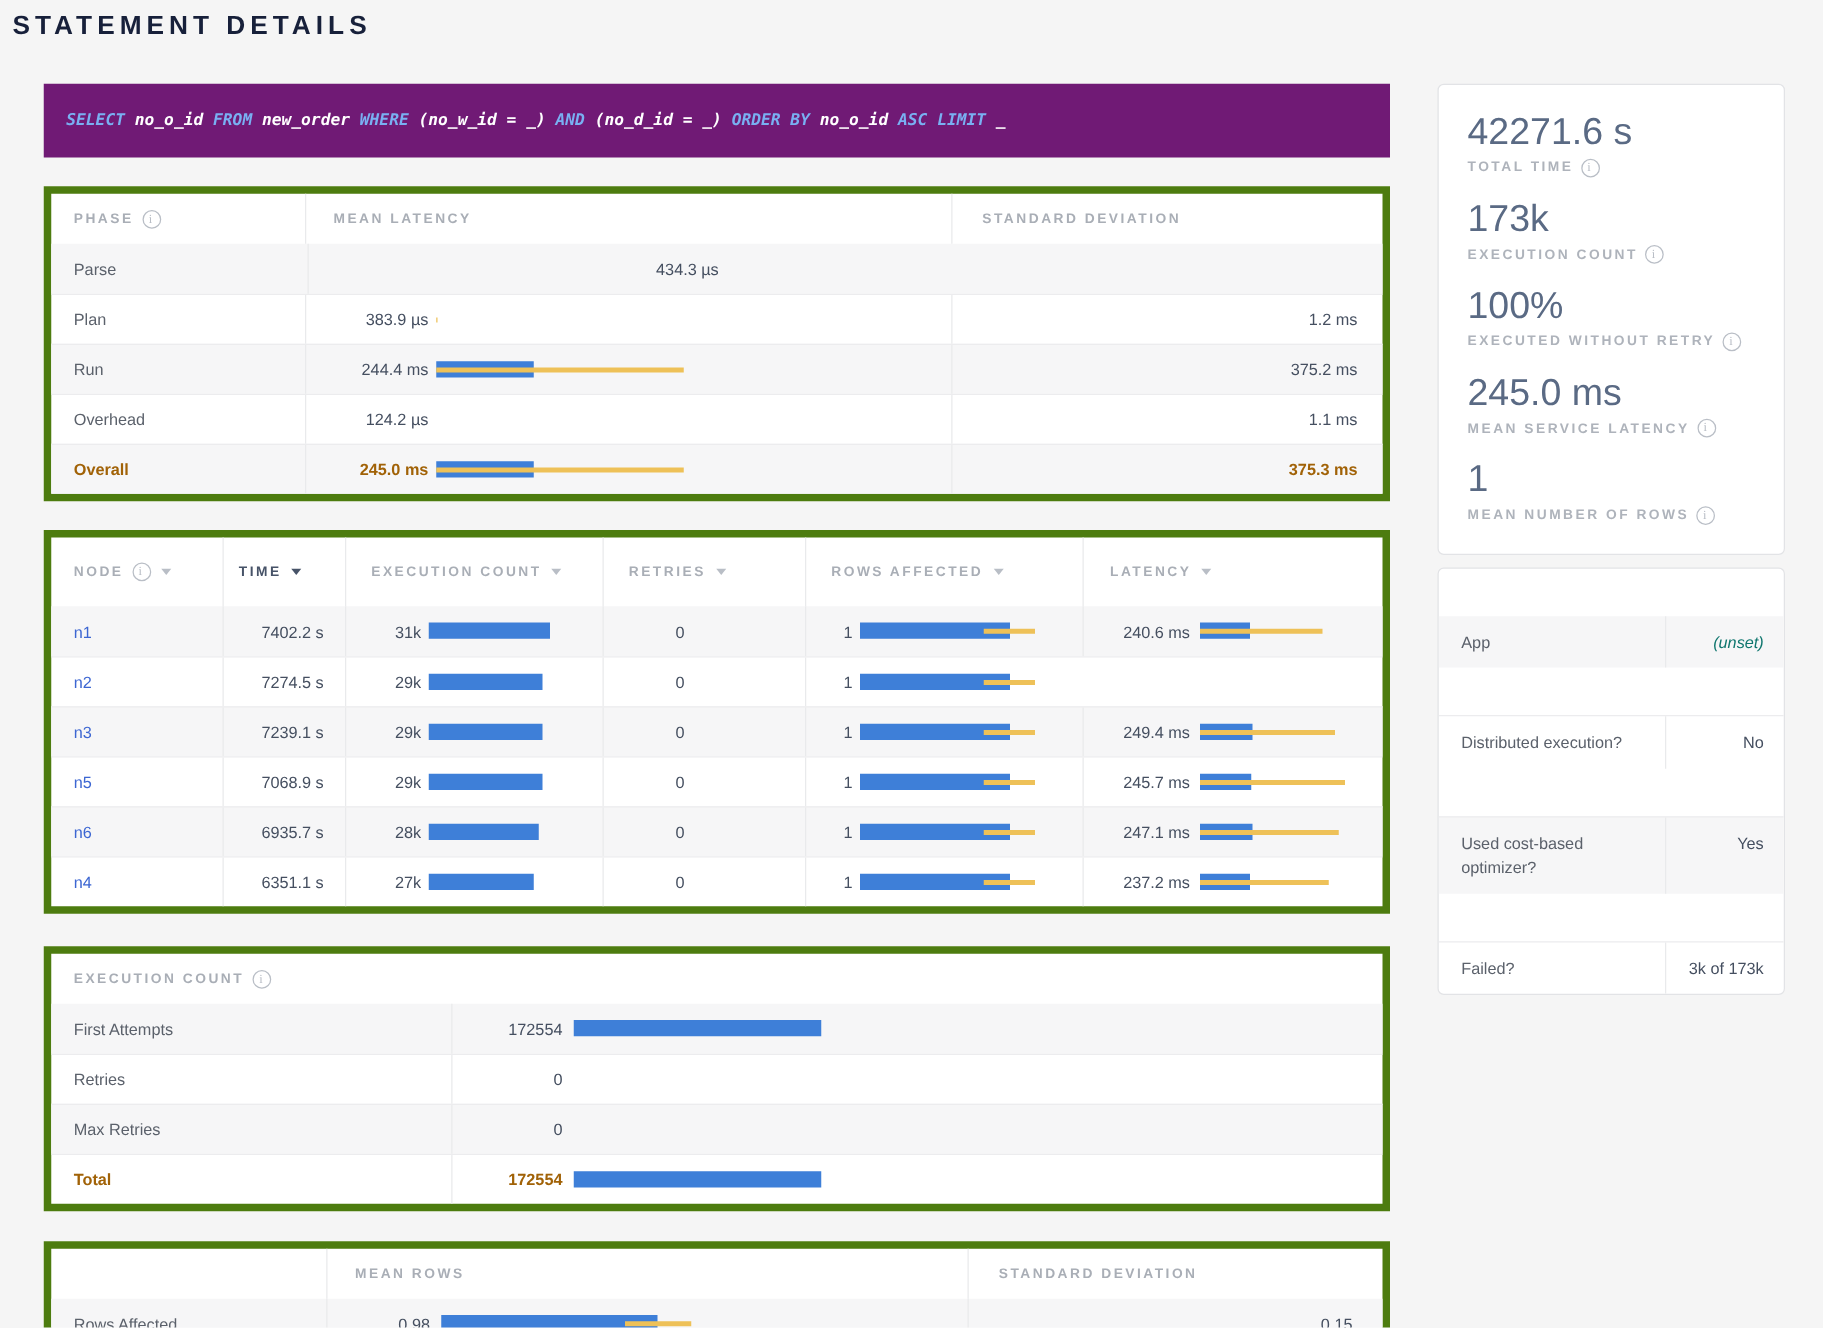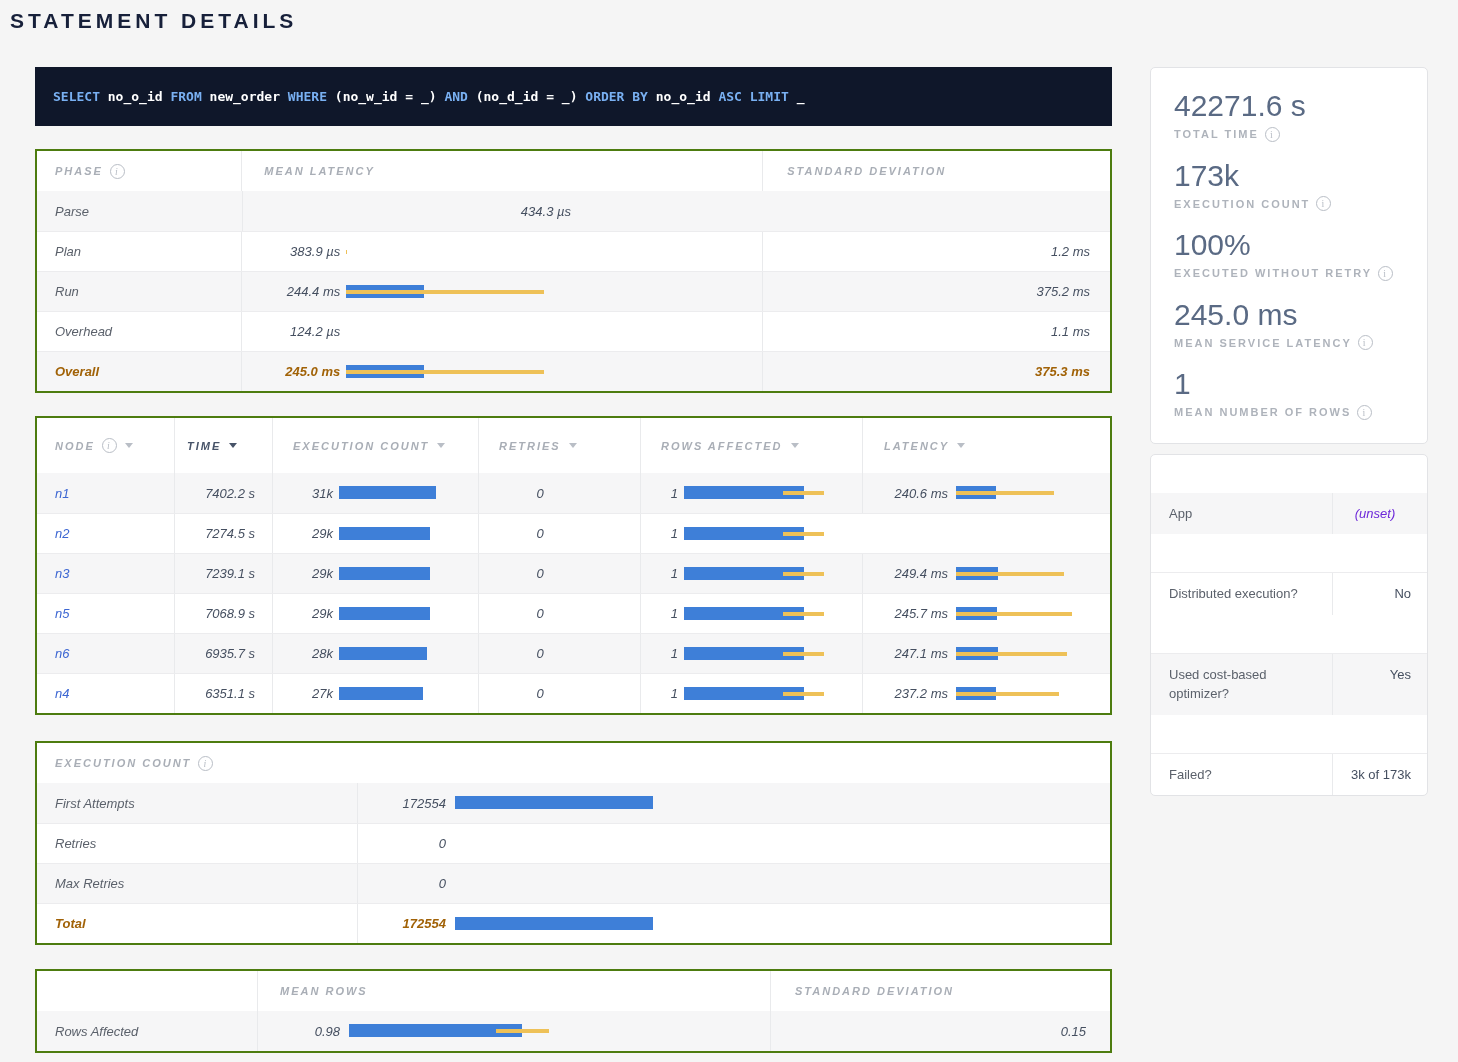--- a/index.html
+++ b/index.html
@@ -3,27 +3,27 @@
 <meta charset="utf-8">
 <style>
   * { box-sizing: border-box; margin: 0; padding: 0; }
   html,body { width:1458px; height:1062px; background:#f5f5f5; font-family:"Liberation Sans", sans-serif; overflow:hidden; }
   .page-title { margin:9px 0 0 10px; font-size:21px; font-weight:700; letter-spacing:4px; color:#17203a; }
   .content { display:flex; align-items:flex-start; margin:34px 0 0 35px; }
   .left-col { width:1077px; }
   .right-col { width:278px; margin-left:38px; }
 
   
-  .sql-box { height:59px; background:#0f172a; display:flex; align-items:center; padding:0 18px;
-             font-family:"DejaVu Sans Mono", monospace; font-size:13px; white-space:pre; }
+  .sql-box { height:59px; background:#701a75; display:flex; align-items:center; padding:0 18px;
+             font-family:"DejaVu Sans Mono", monospace; font-size:13px; white-space:pre;font-style:italic; }
   .sql-box .kw { color:#79b0f2; font-weight:700; }
   .sql-box .id { color:#ffffff; font-weight:700; }
 
   
-  .tbl { background:#fff; border:2px solid #4d7c0f;font-style:italic; }
+  .tbl { background:#fff; border:6px solid #4d7c0f; }
   .tr { display:flex; height:40px; align-items:center; }
   .tr + .tr { border-top:1px solid #ececee;align-items:center; }
   .tr.alt { background:#f6f6f7; }
   .tr.bold .lbl, .tr.bold .num { color:#a16207; font-weight:700; }
   .th { font-size:11px; font-weight:700; letter-spacing:2px; color:#a9aeb6; display:flex; align-items:center; }
   .th.active { color:#475368; }
   .cell { height:100%; display:flex; align-items:center; }
   .bl { border-left:1px solid #e9eaec; }
   .lbl { font-size:13px; color:#5b616b; }
   .num { font-size:13px; color:#454f60; }
@@ -91,21 +91,21 @@
                 color:#aeb3bb; margin-top:3px; }
   .stat-label .info-icon { margin-left:6px; }
 
   .details-card { margin-top:10px; overflow:hidden; }
   .drow { display:flex;margin-top:38px; }
   .drow + .drow { border-top:1px solid #ececee; }
   .drow.alt { background:#f6f6f7; }
   .dlabel { width:182px; padding:11px 10px 11px 18px; font-size:13px; color:#5b616b; line-height:1.5;
             border-right:1px solid #e9eaec; }
   .dvalue { flex:1; text-align:right; padding:11px 16px 11px 6px; font-size:13px; color:#454f60; line-height:1.5; }
-  .dvalue.muted { color:#6d28d9; font-style:italic;text-align:center; }
+  .dvalue.muted { color:#0f766e; font-style:italic; }
 </style>
 </head>
 <body>
 
 <h1 class="page-title">STATEMENT DETAILS</h1>
 
 <div class="content">
   <div class="left-col">
 
     <div class="sql-box">

